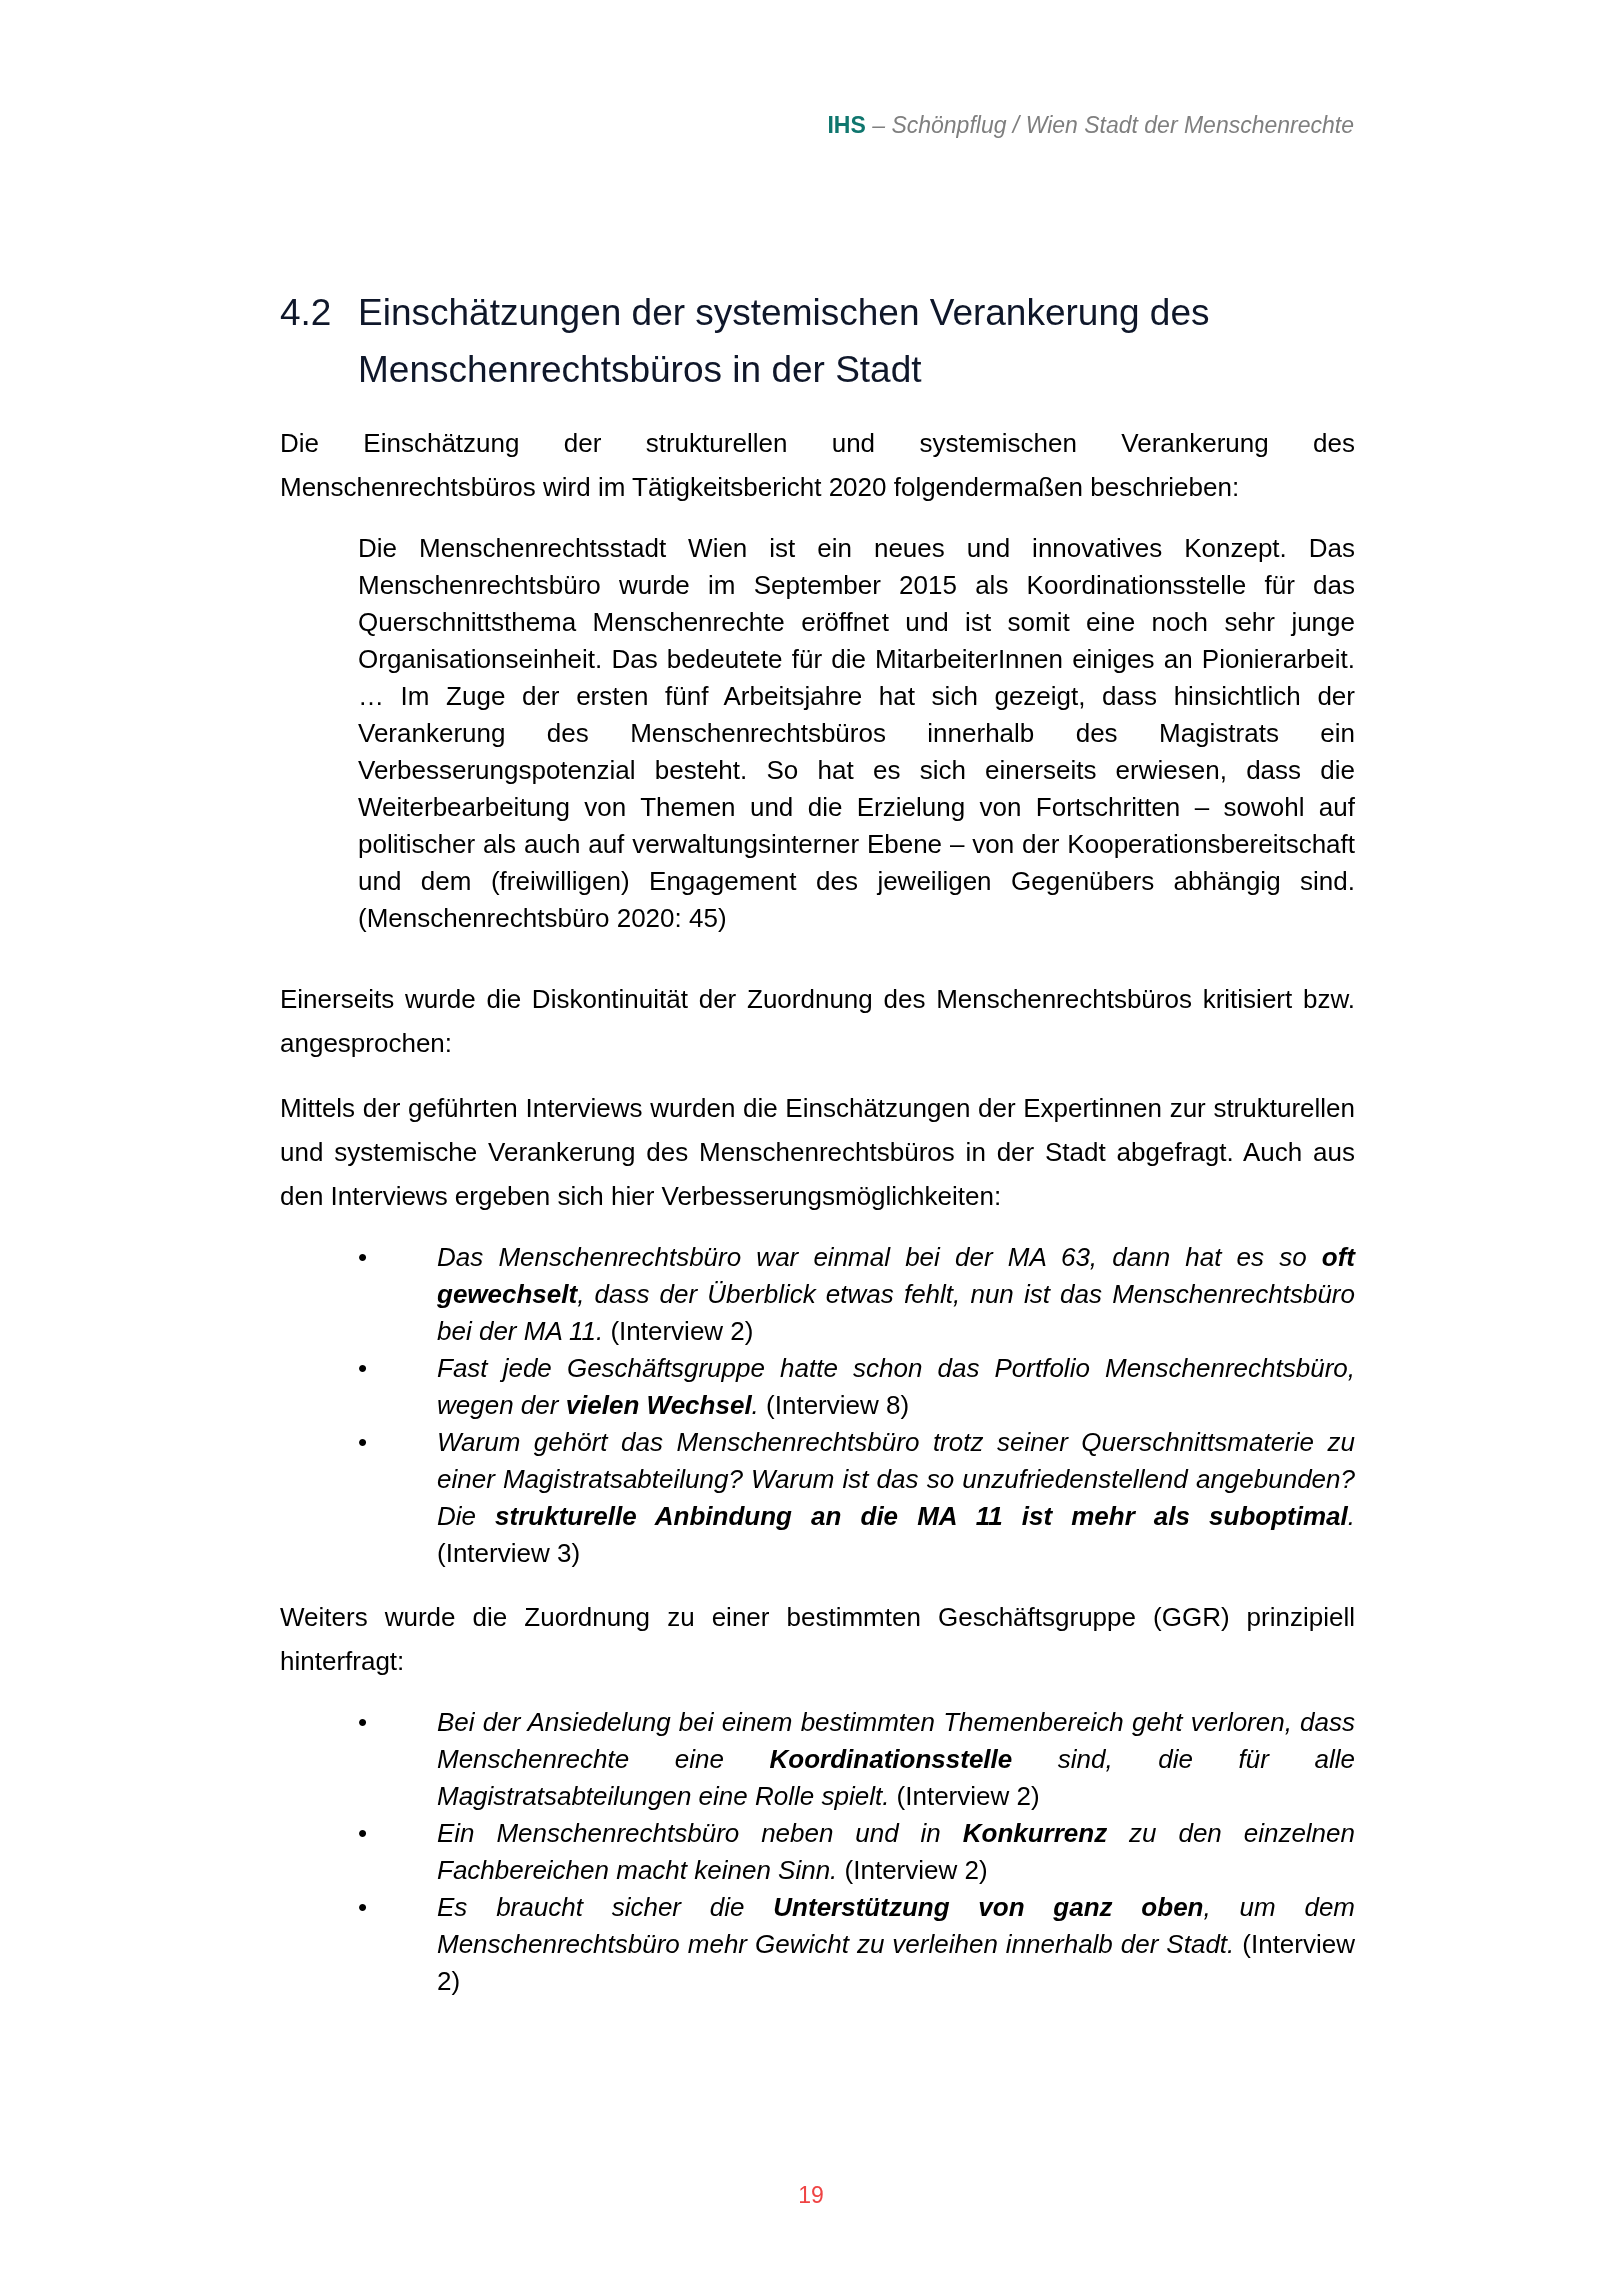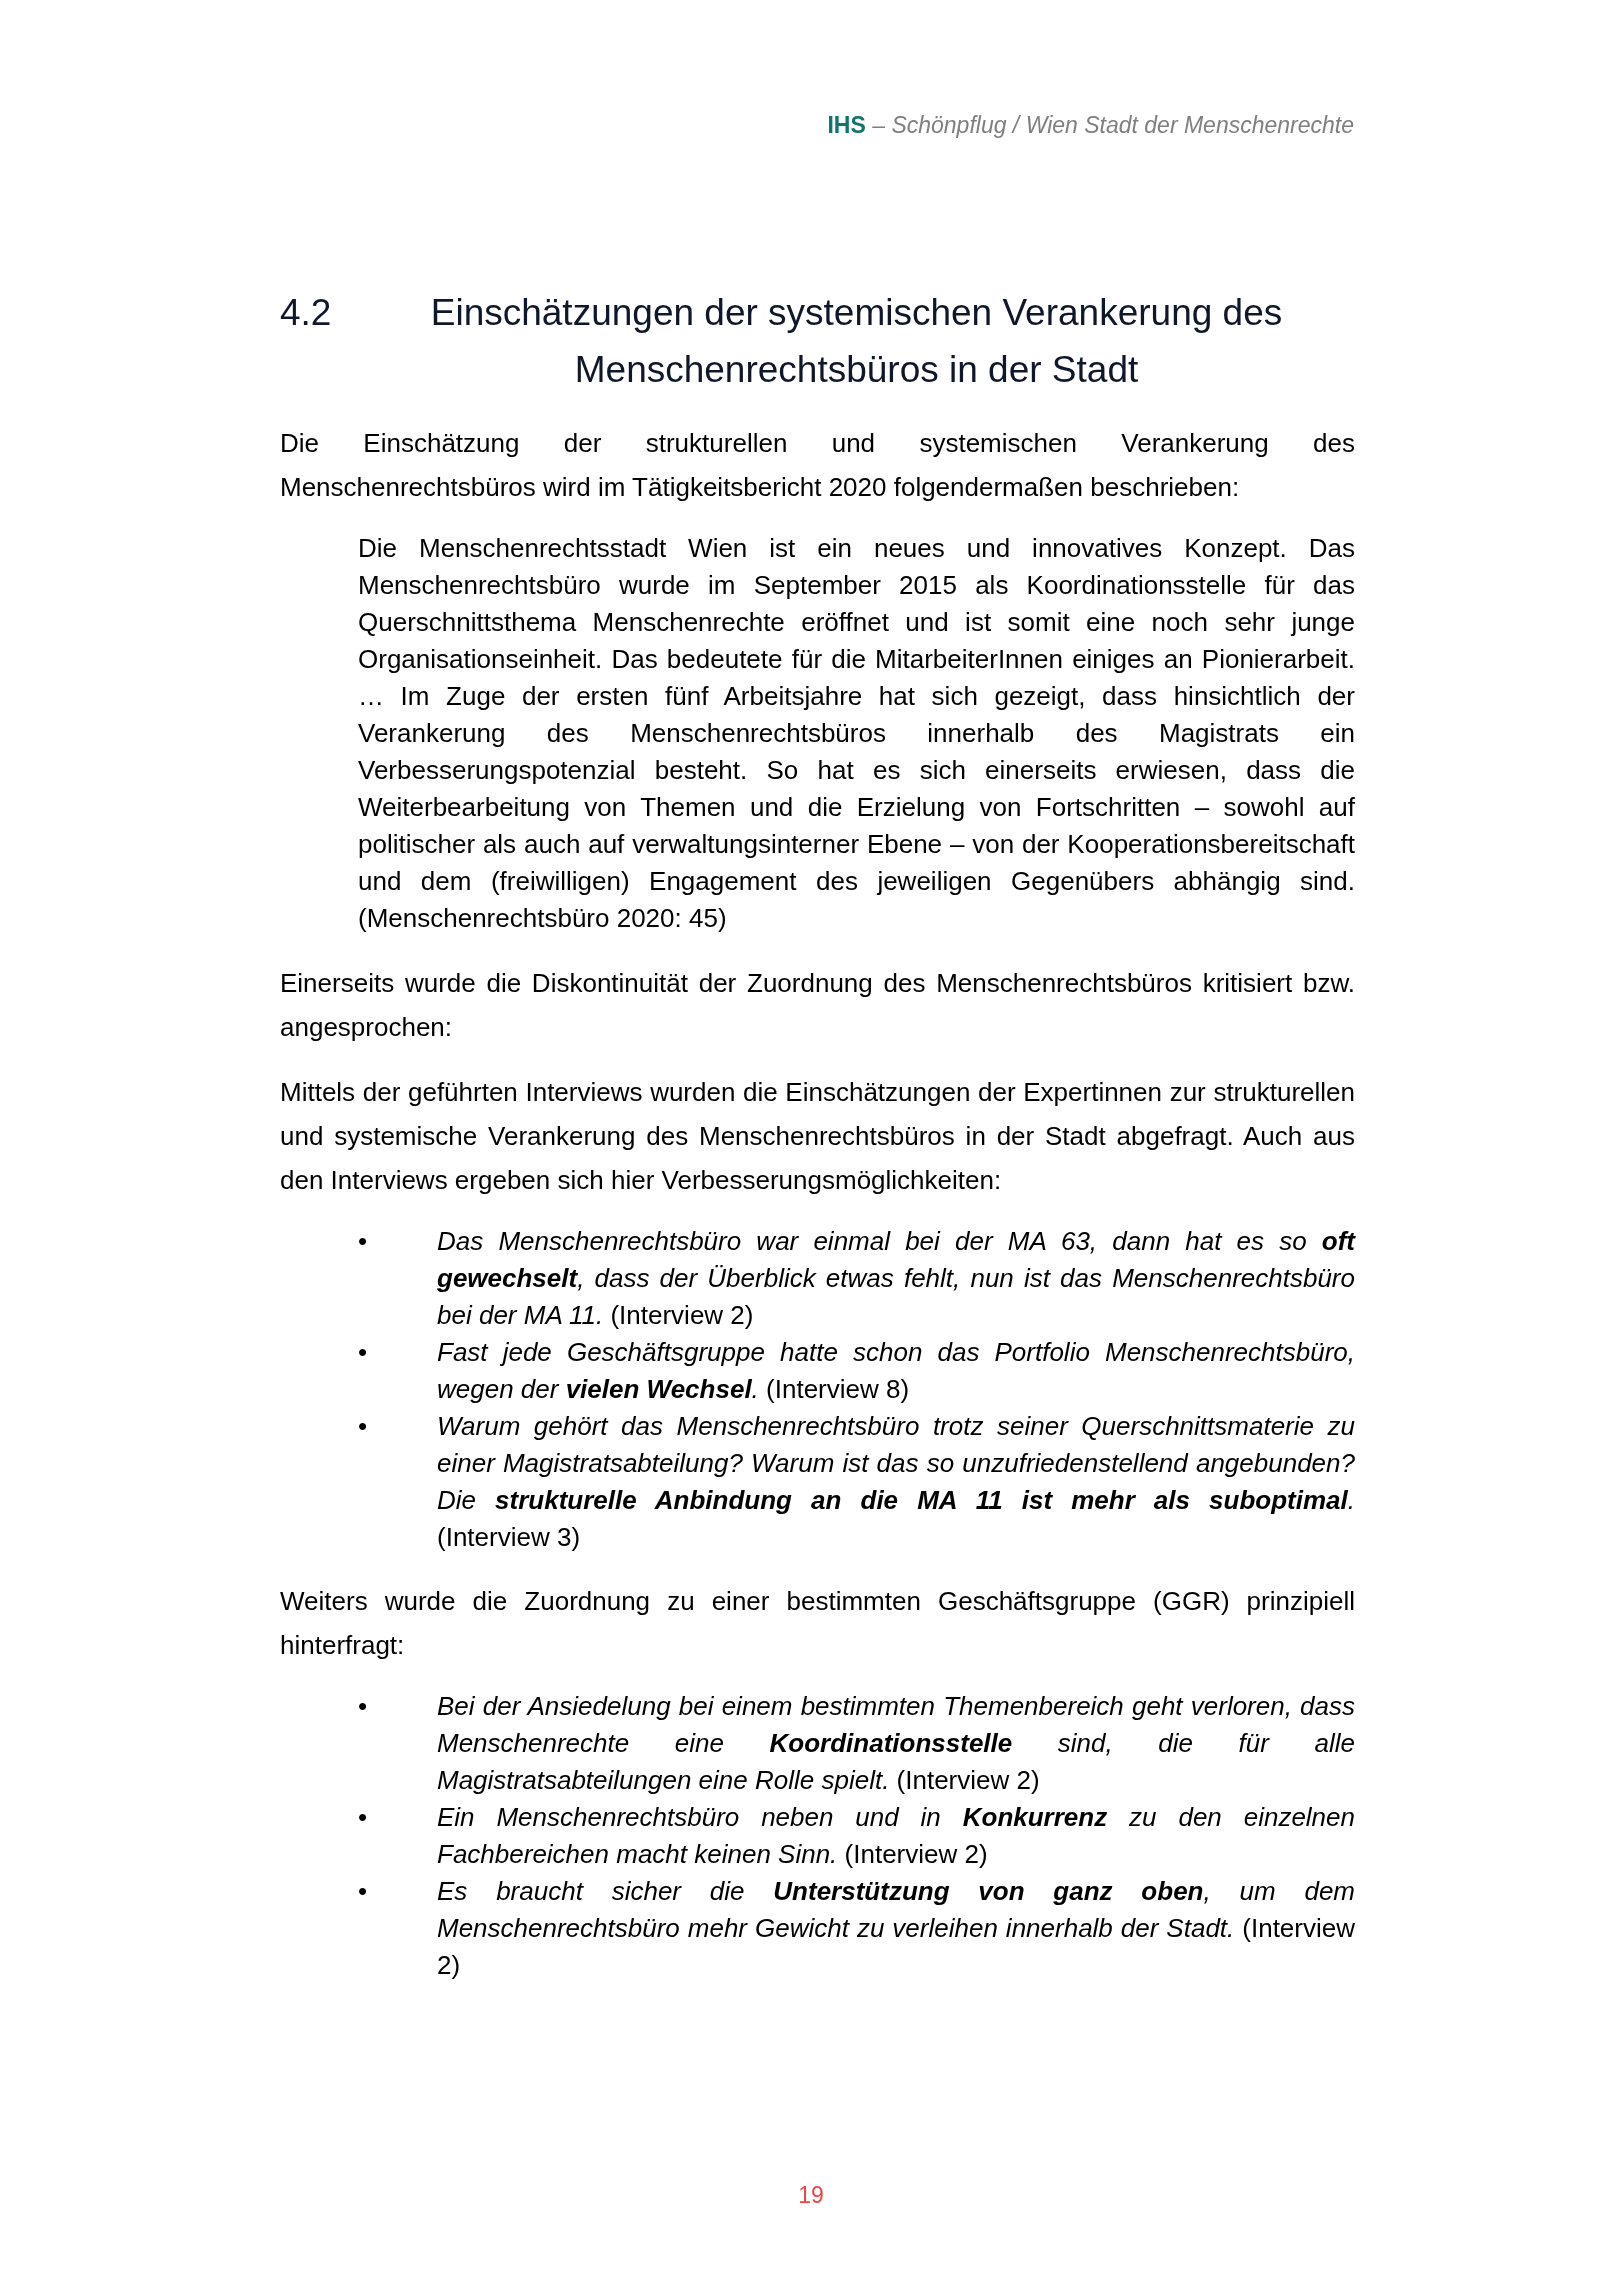--- a/index.html
+++ b/index.html
@@ -4,24 +4,24 @@
   <style>
     html, body { margin: 0; padding: 0; background: #ffffff; }
     body { width: 1622px; height: 2295px; position: relative; overflow: hidden;
            font-family: "Liberation Sans", sans-serif; color: #000; }
     .header { position: absolute; top: 112px; right: 268px; font-size: 23px; color: #7f7f7f; white-space: nowrap; }
     .header .ihs { color: #0f766e; font-weight: bold; font-style: normal; }
     .header .rest { font-style: italic; }
     .content { position: absolute; left: 280px; top: 284px; width: 1075px; }
     .h2 { color: #0f172a; font-size: 37px; line-height: 57px; display: flex; margin: 0 0 23px 0; }
     .h2 .num { width: 78px; flex: none; }
-    .h2 .title { flex: 1; text-align: center; }
+    .h2 .title { flex: 1; }
     p { margin: 0; font-size: 26px; line-height: 44px; text-align: justify; text-align-last: left; }
     .para { margin-bottom: 21px; }
-    .quote { margin: 0 0 24px 78px; font-size: 26px; line-height: 37px; text-align: justify; }
+    .quote { margin: 0 0 40px 78px; font-size: 26px; line-height: 37px; text-align: justify; }
     ul.bl { list-style: none; margin: 0 0 23px 0; padding: 0; }
     ul.bl li { position: relative; padding-left: 157px; font-size: 26px; line-height: 37px; text-align: justify; font-style: italic; }
     ul.bl li .bullet { position: absolute; left: 78px; top: 0; font-style: normal; }
     ul.bl li .cite { font-style: normal; }
     ul.bl li b { font-weight: bold; }
     .footer { position: absolute; top: 2182px; left: 0; width: 1622px; text-align: center; font-size: 23px; color: #ef4444; }
   </style>
 </head>
 <body>
 

